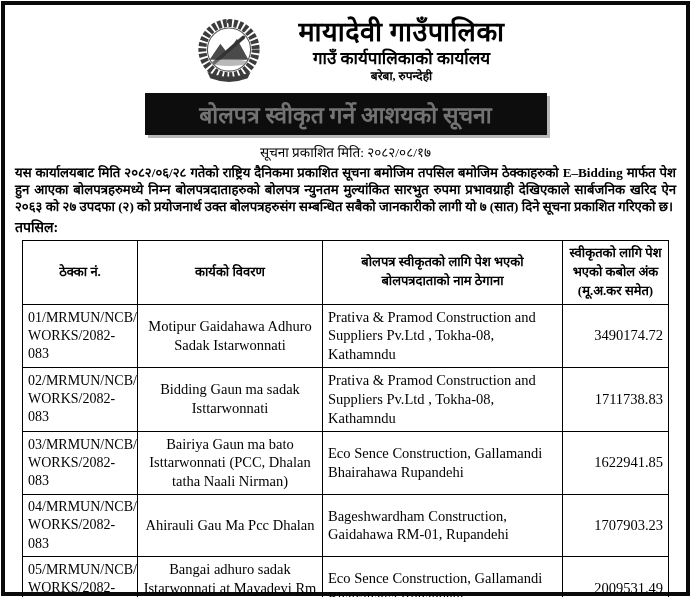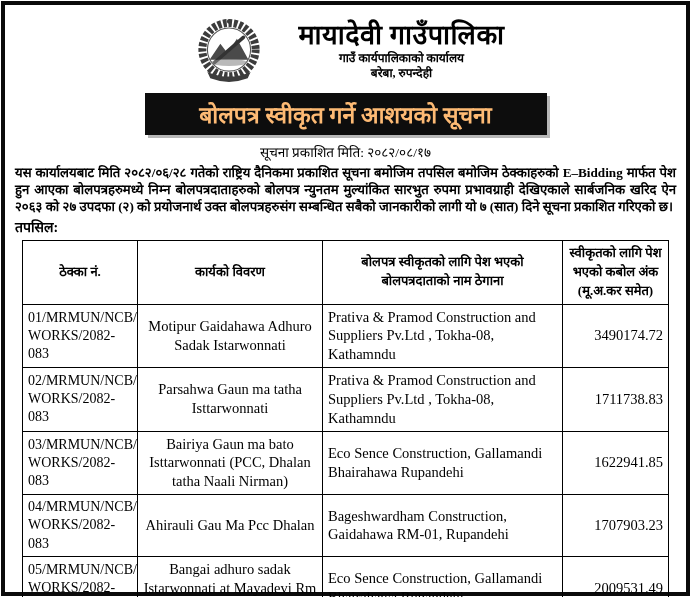--- a/index.html
+++ b/index.html
@@ -23,27 +23,27 @@
   .letterhead {
     display: flex;
     justify-content: center;
     align-items: center;
     gap: 26px;
     padding: 2px 0 4px 0;
   }
   .emblem { width: 86px; height: 72px; flex: 0 0 auto; }
   .letterhead-text { text-align: center; }
   .muni-title { font-size: 27px; font-weight: 700; line-height: 1.15; letter-spacing: 0.5px; }
-  .office-title { font-size: 12px; font-weight: 700; line-height: 1.25; }
+  .office-title { font-size: 17px; font-weight: 700; line-height: 1.25; }
   .location { font-size: 12px; font-weight: 700; line-height: 1.3; }
   
   .banner-wrap { display: flex; justify-content: center; margin-top: 2px; }
   .banner {
     background: #0d0d0d;
-    color: #fdba74;
+    color: #737373;
     width: 402px;
     min-height: 42px;
     display: flex;
     align-items: center;
     justify-content: center;
     font-size: 23px;
     font-weight: 700;
     box-shadow: 3px 3px 0 #b8b8b8;
     padding: 4px 10px;
   }
@@ -135,21 +135,21 @@
     </thead>
     <tbody>
       <tr>
         <td class="cell-contract">01/MRMUN/NCB/<br>WORKS/2082-083</td>
         <td class="cell-work">Motipur Gaidahawa Adhuro Sadak Istarwonnati</td>
         <td class="cell-bidder">Prativa &amp; Pramod Construction and Suppliers Pv.Ltd , Tokha-08, Kathamndu</td>
         <td class="cell-amount">3490174.72</td>
       </tr>
       <tr>
         <td class="cell-contract">02/MRMUN/NCB/<br>WORKS/2082-083</td>
-        <td class="cell-work">Parsahwa Gaun ma tatha Isttarwonnati</td>
+        <td class="cell-work">Bidding Gaun ma sadak Isttarwonnati</td>
         <td class="cell-bidder">Prativa &amp; Pramod Construction and Suppliers Pv.Ltd , Tokha-08, Kathamndu</td>
         <td class="cell-amount">1711738.83</td>
       </tr>
       <tr>
         <td class="cell-contract">03/MRMUN/NCB/<br>WORKS/2082-083</td>
         <td class="cell-work">Bairiya Gaun ma bato Isttarwonnati (PCC, Dhalan tatha Naali Nirman)</td>
         <td class="cell-bidder">Eco Sence Construction, Gallamandi Bhairahawa Rupandehi</td>
         <td class="cell-amount">1622941.85</td>
       </tr>
       <tr>

